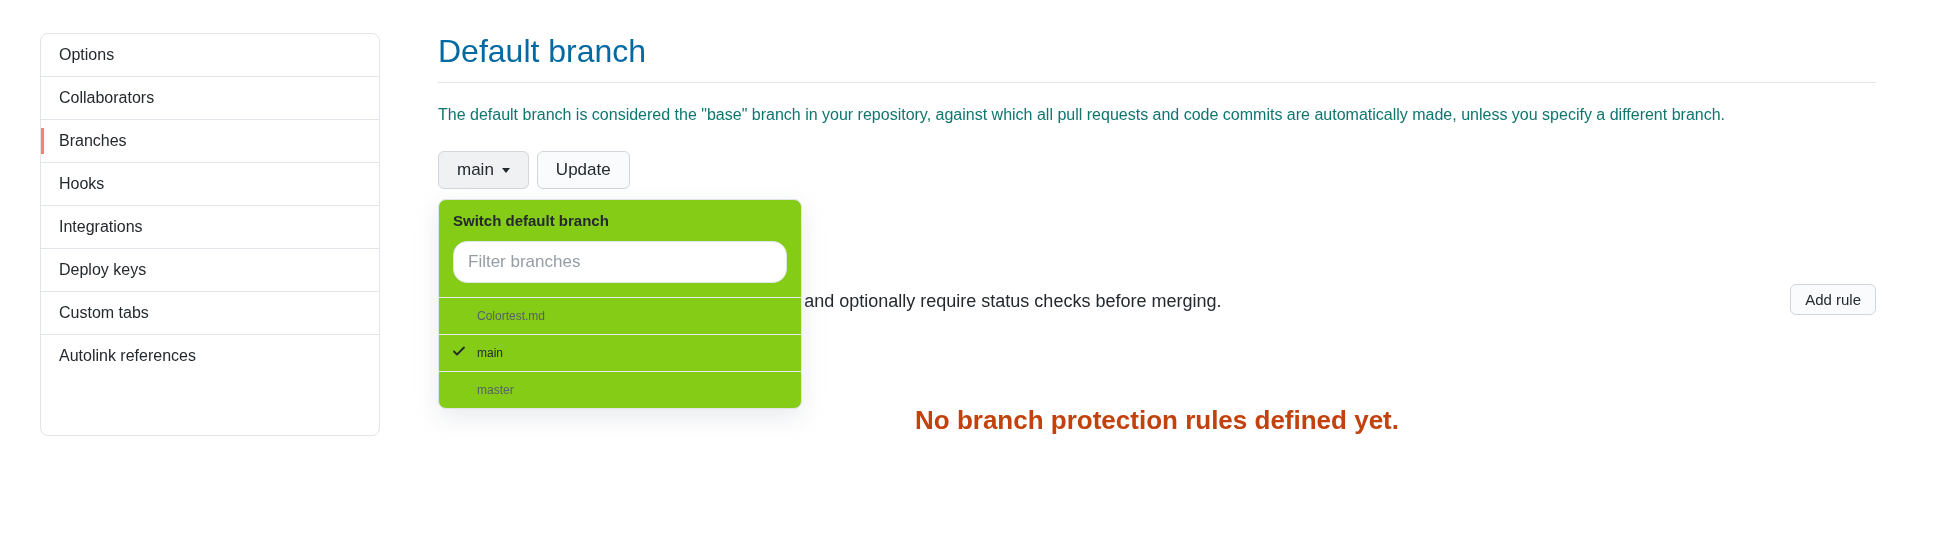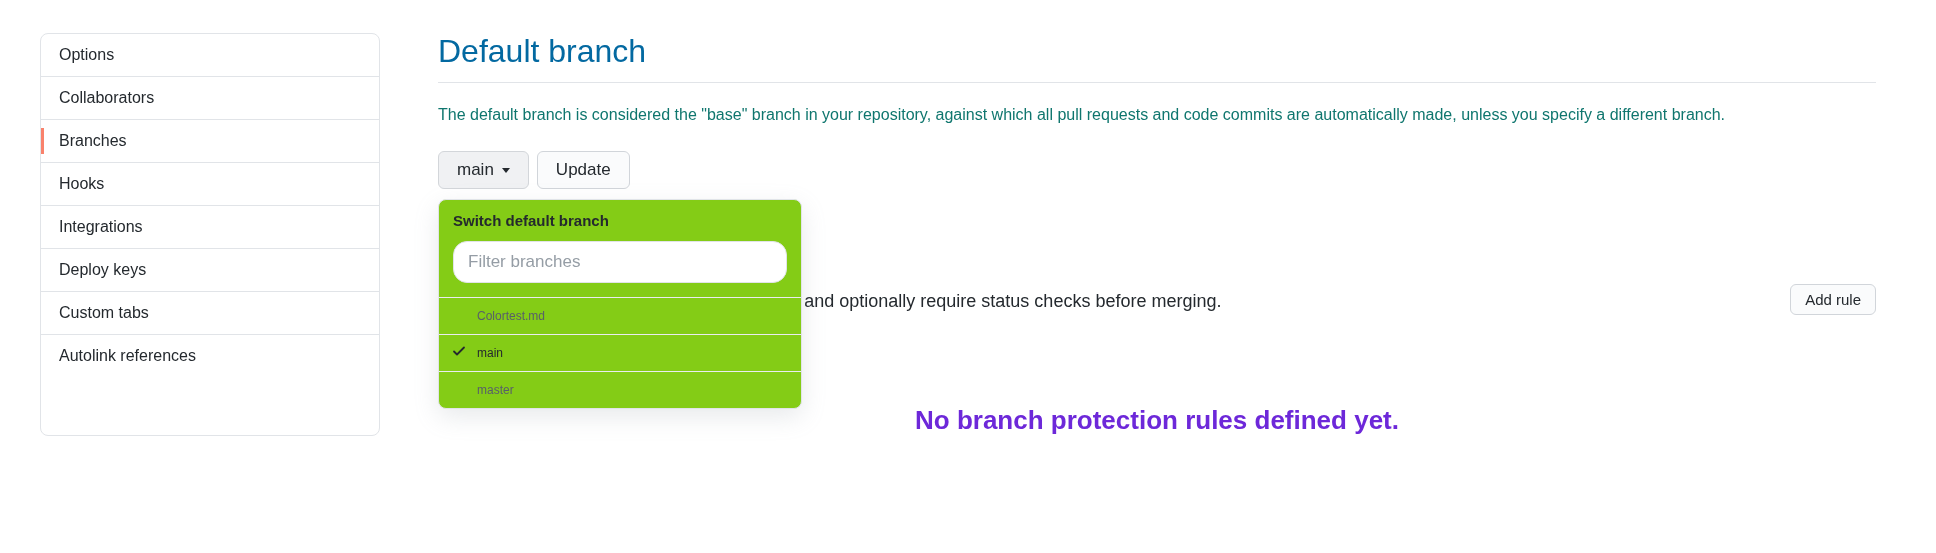--- a/index.html
+++ b/index.html
@@ -168,21 +168,21 @@
       background: #fafbfc;
       cursor: pointer;
       color: #24292e;
       white-space: nowrap;
       margin-left: 20px;
       font-family: inherit;
     }
     .no-rules {
       font-size: 26px;
       font-weight: 700;
-      color: #6d28d9;
+      color: #c2410c;
       text-align: center;
       margin-top: 90px;
     }
   </style>
 </head>
 <body>
 
 <div class="layout">
   <div class="sidebar">
     <div class="sidebar-item">

